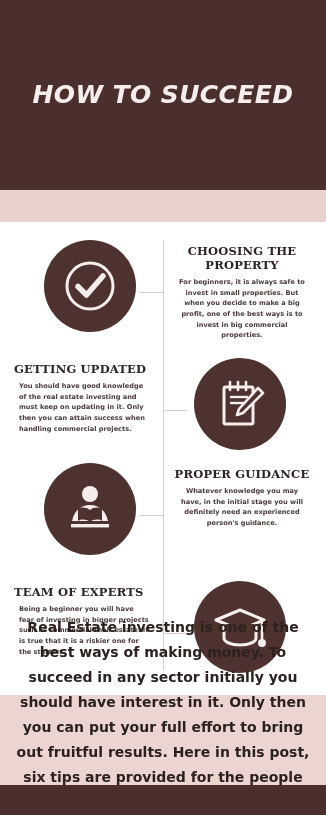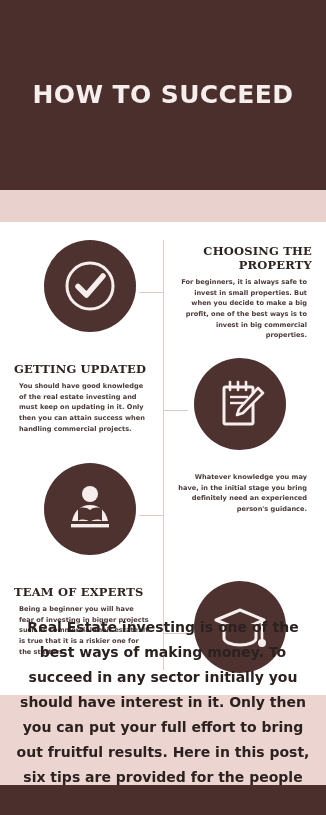--- a/index.html
+++ b/index.html
@@ -32,20 +32,21 @@
     width: 300px;
     text-align: center;
     color: #f6eeec;
     font-family: "DejaVu Sans", sans-serif;
     font-weight: bold;
     font-size: 25px;
     line-height: 1.42;
     letter-spacing: 0.4px;
     text-transform: uppercase;
     margin: 0;
+    font-style: italic;
   }
   .header-title .t-line { display: block; white-space: nowrap; }
 
   .accent-band {
     position: absolute;
     left: 0;
     top: 190px;
     width: 326px;
     height: 32px;
     background: #e9d2cd;
@@ -105,21 +106,21 @@
   .icon-circle.at-left  { left: 44px; }
   .icon-circle.at-right { left: 194px; }
   .icon-circle svg { display: block; }
 
   
   .step-text {
     position: absolute;
     top: 8px;
     width: 140px;
   }
-  .step-text.on-right { left: 172px; text-align: right; }
+  .step-text.on-right { left: 172px; text-align: center; }
   .step-text.on-left  { left: 14px;  text-align: left; }
 
   .step-title {
     margin: 0 0 5px 0;
     font-family: "DejaVu Serif", serif;
     font-weight: bold;
     font-size: 11.5px;
     line-height: 1.22;
     letter-spacing: 0.2px;
     color: #2f2422;
@@ -219,21 +220,22 @@
       <div class="icon-circle at-left">
         <svg width="58" height="58" viewBox="0 0 58 58">
           <circle cx="29" cy="14" r="8" fill="#f6eeec"></circle>
           <path d="M29 25 C20 25 13 31 11 41 L47 41 C45 31 38 25 29 25 Z" fill="#f6eeec"></path>
           <path d="M29 30 C25 27 20 27 17 29 L17 41 C20 39 25 39 29 42 Z" fill="#4e3230"></path>
           <path d="M29 30 C33 27 38 27 41 29 L41 41 C38 39 33 39 29 42 Z" fill="#4e3230"></path>
           <rect x="10" y="44" width="38" height="3.4" fill="#f6eeec"></rect>
         </svg>
       </div>
       <div class="step-text on-right">
-        <p class="step-body">Whatever knowledge you may have, in the initial stage you bring definitely need an experienced person's guidance.</p>
+        <h2 class="step-title">PROPER GUIDANCE</h2>
+        <p class="step-body">Whatever knowledge you may have, in the initial stage you will definitely need an experienced person's guidance.</p>
       </div>
     </div>
 
     <div class="step step-4">
       <div class="connector to-right"></div>
       <div class="icon-circle at-right">
         <svg width="58" height="58" viewBox="0 0 58 58">
           <path d="M29 12 L53 22 L29 32 L5 22 Z" fill="#4e3230" stroke="#f6eeec" stroke-width="3" stroke-linejoin="round"></path>
           <path d="M13 26 L13 40 C13 44 20 47 29 47 C38 47 45 44 45 40 L45 26" fill="#4e3230" stroke="#f6eeec" stroke-width="3" stroke-linejoin="round"></path>
           <line x1="51" y1="23" x2="51" y2="41" stroke="#f6eeec" stroke-width="2.6" stroke-linecap="round"></line>

